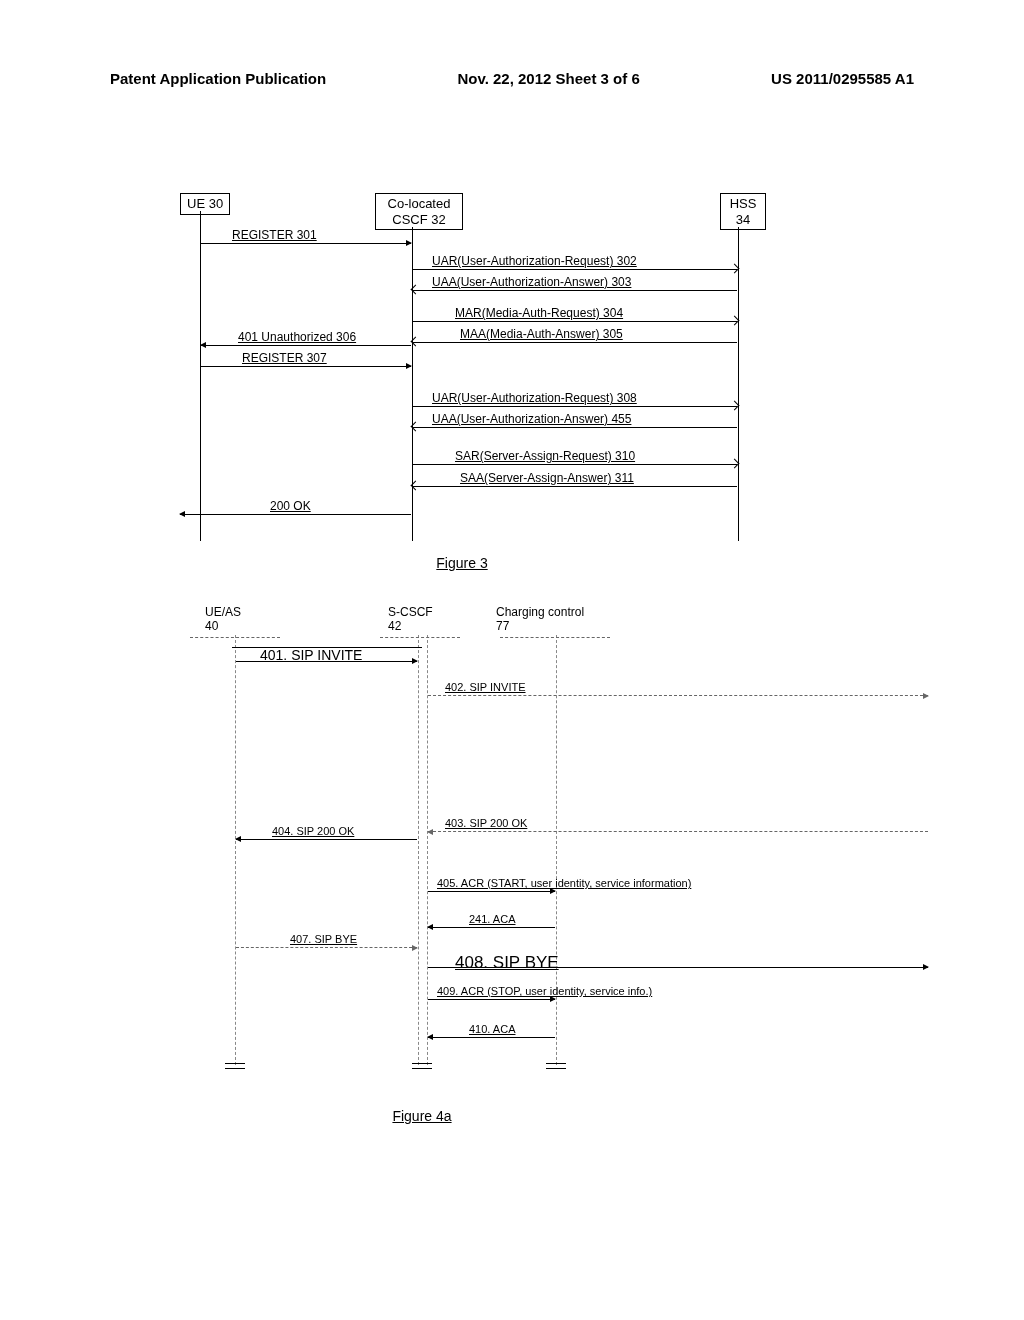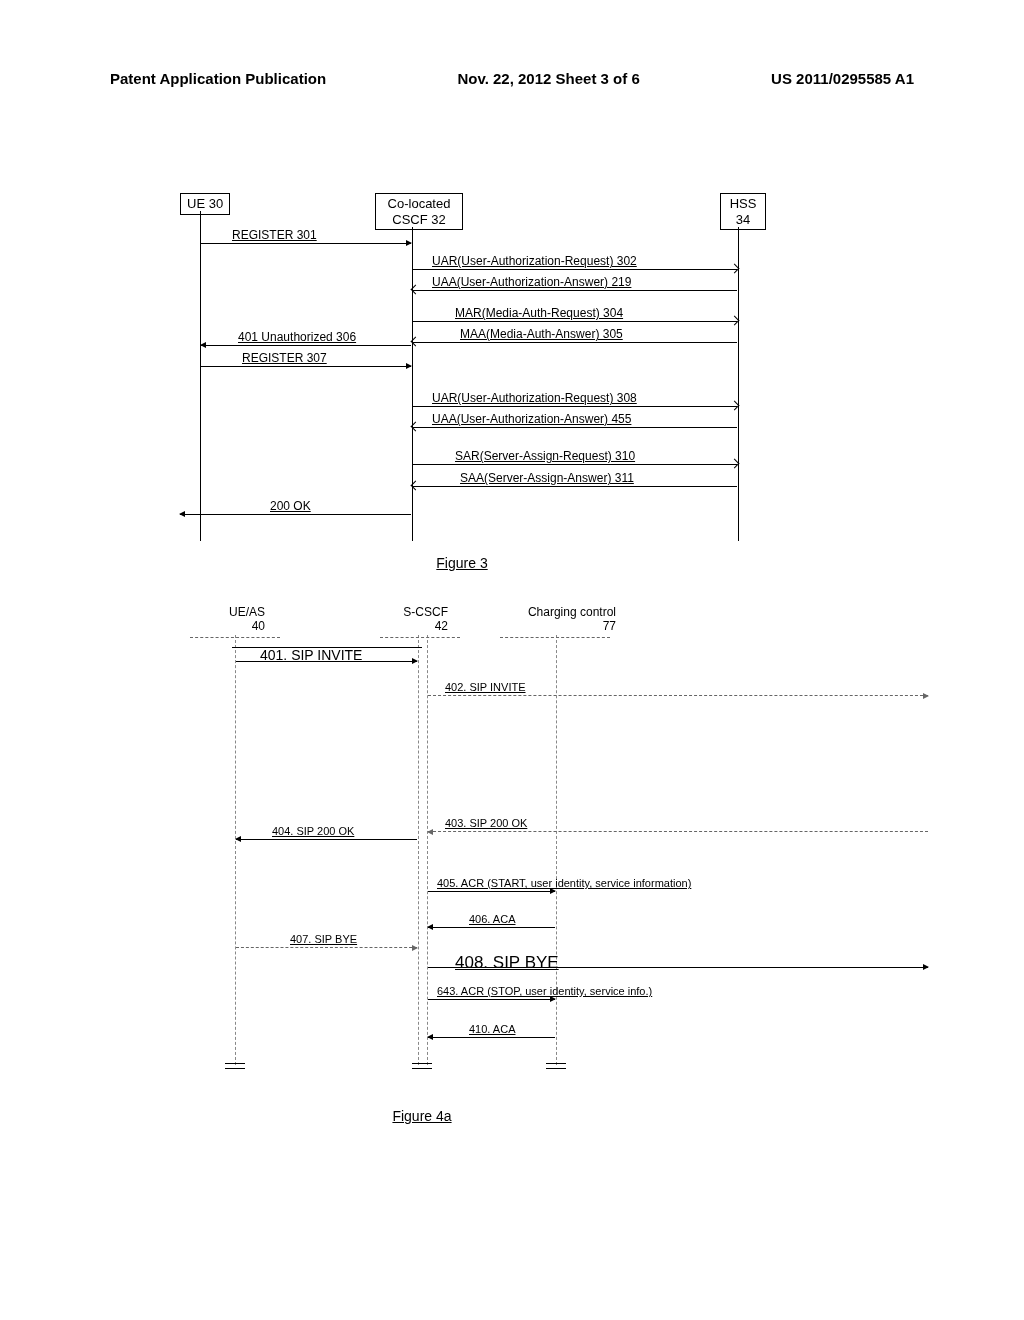--- a/index.html
+++ b/index.html
@@ -120,21 +120,21 @@
   }
   .d2 {
     top: 605px;
     left: 190px;
     width: 750px;
     height: 480px;
   }
   .d2-label {
     position: absolute;
     font-size: 12px;
-    text-align: right;
+    text-align: left;
   }
   .lifeline-end {
     position: absolute;
     width: 20px;
     height: 6px;
   }
   .lifeline-end::before, .lifeline-end::after {
     content: '';
     position: absolute;
     width: 20px;
@@ -167,21 +167,21 @@
   <div class="lifeline" style="left:20px;top:18px;height:330px"></div>
   <div class="lifeline" style="left:232px;top:34px;height:314px"></div>
   <div class="lifeline" style="left:558px;top:34px;height:314px"></div>
 
   <div class="msg" style="left:52px;top:35px;">REGISTER  301</div>
   <div class="msg-line arrow-r" style="left:21px;top:50px;width:210px"></div>
 
   <div class="msg" style="left:252px;top:61px">UAR(User-Authorization-Request)  302</div>
   <div class="msg-line arrow-open-r" style="left:233px;top:76px;width:324px"></div>
 
-  <div class="msg" style="left:252px;top:82px">UAA(User-Authorization-Answer)  219</div>
+  <div class="msg" style="left:252px;top:82px">UAA(User-Authorization-Answer)  303</div>
   <div class="msg-line arrow-open-l" style="left:233px;top:97px;width:324px"></div>
 
   <div class="msg" style="left:275px;top:113px">MAR(Media-Auth-Request)  304</div>
   <div class="msg-line arrow-open-r" style="left:233px;top:128px;width:324px"></div>
 
   <div class="msg" style="left:280px;top:134px">MAA(Media-Auth-Answer)  305</div>
   <div class="msg-line arrow-open-l" style="left:233px;top:149px;width:324px"></div>
 
   <div class="msg" style="left:58px;top:137px">401 Unauthorized  306</div>
   <div class="msg-line arrow-l" style="left:21px;top:152px;width:210px"></div>
@@ -239,30 +239,30 @@
 
   <div class="msg" style="left:255px;top:212px;font-size:11px">403. SIP 200 OK</div>
   <div class="msg-line dashed arrow-l" style="left:238px;top:226px;width:500px"></div>
 
   <div class="msg" style="left:82px;top:220px;font-size:11px">404. SIP 200 OK</div>
   <div class="msg-line arrow-l" style="left:46px;top:234px;width:181px"></div>
 
   <div class="msg" style="left:247px;top:272px;font-size:11px">405. ACR (START, user identity, service information)</div>
   <div class="msg-line arrow-r" style="left:238px;top:286px;width:127px"></div>
 
-  <div class="msg" style="left:279px;top:308px;font-size:11px">406. ACA</div>
+  <div class="msg" style="left:279px;top:308px;font-size:11px">241. ACA</div>
   <div class="msg-line arrow-l" style="left:238px;top:322px;width:127px"></div>
 
   <div class="msg" style="left:100px;top:328px;font-size:11px">407. SIP BYE</div>
   <div class="msg-line dashed arrow-r" style="left:46px;top:342px;width:181px"></div>
 
   <div class="msg" style="left:265px;top:348px;font-size:17px">408. SIP BYE</div>
   <div class="msg-line arrow-r" style="left:238px;top:362px;width:500px"></div>
 
-  <div class="msg" style="left:247px;top:380px;font-size:11px">643. ACR (STOP, user identity, service info.)</div>
+  <div class="msg" style="left:247px;top:380px;font-size:11px">409. ACR (STOP, user identity, service info.)</div>
   <div class="msg-line arrow-r" style="left:238px;top:394px;width:127px"></div>
 
   <div class="msg" style="left:279px;top:418px;font-size:11px">410. ACA</div>
   <div class="msg-line arrow-l" style="left:238px;top:432px;width:127px"></div>
 
   <div class="lifeline-end" style="left:35px;top:458px"></div>
   <div class="lifeline-end" style="left:222px;top:458px"></div>
   <div class="lifeline-end" style="left:356px;top:458px"></div>
 </div>
 

